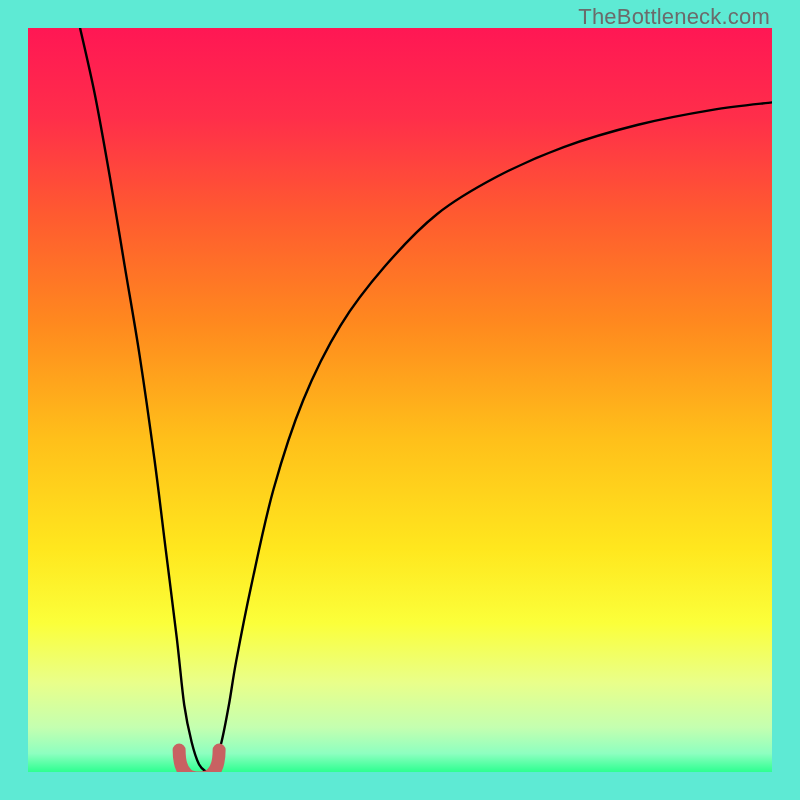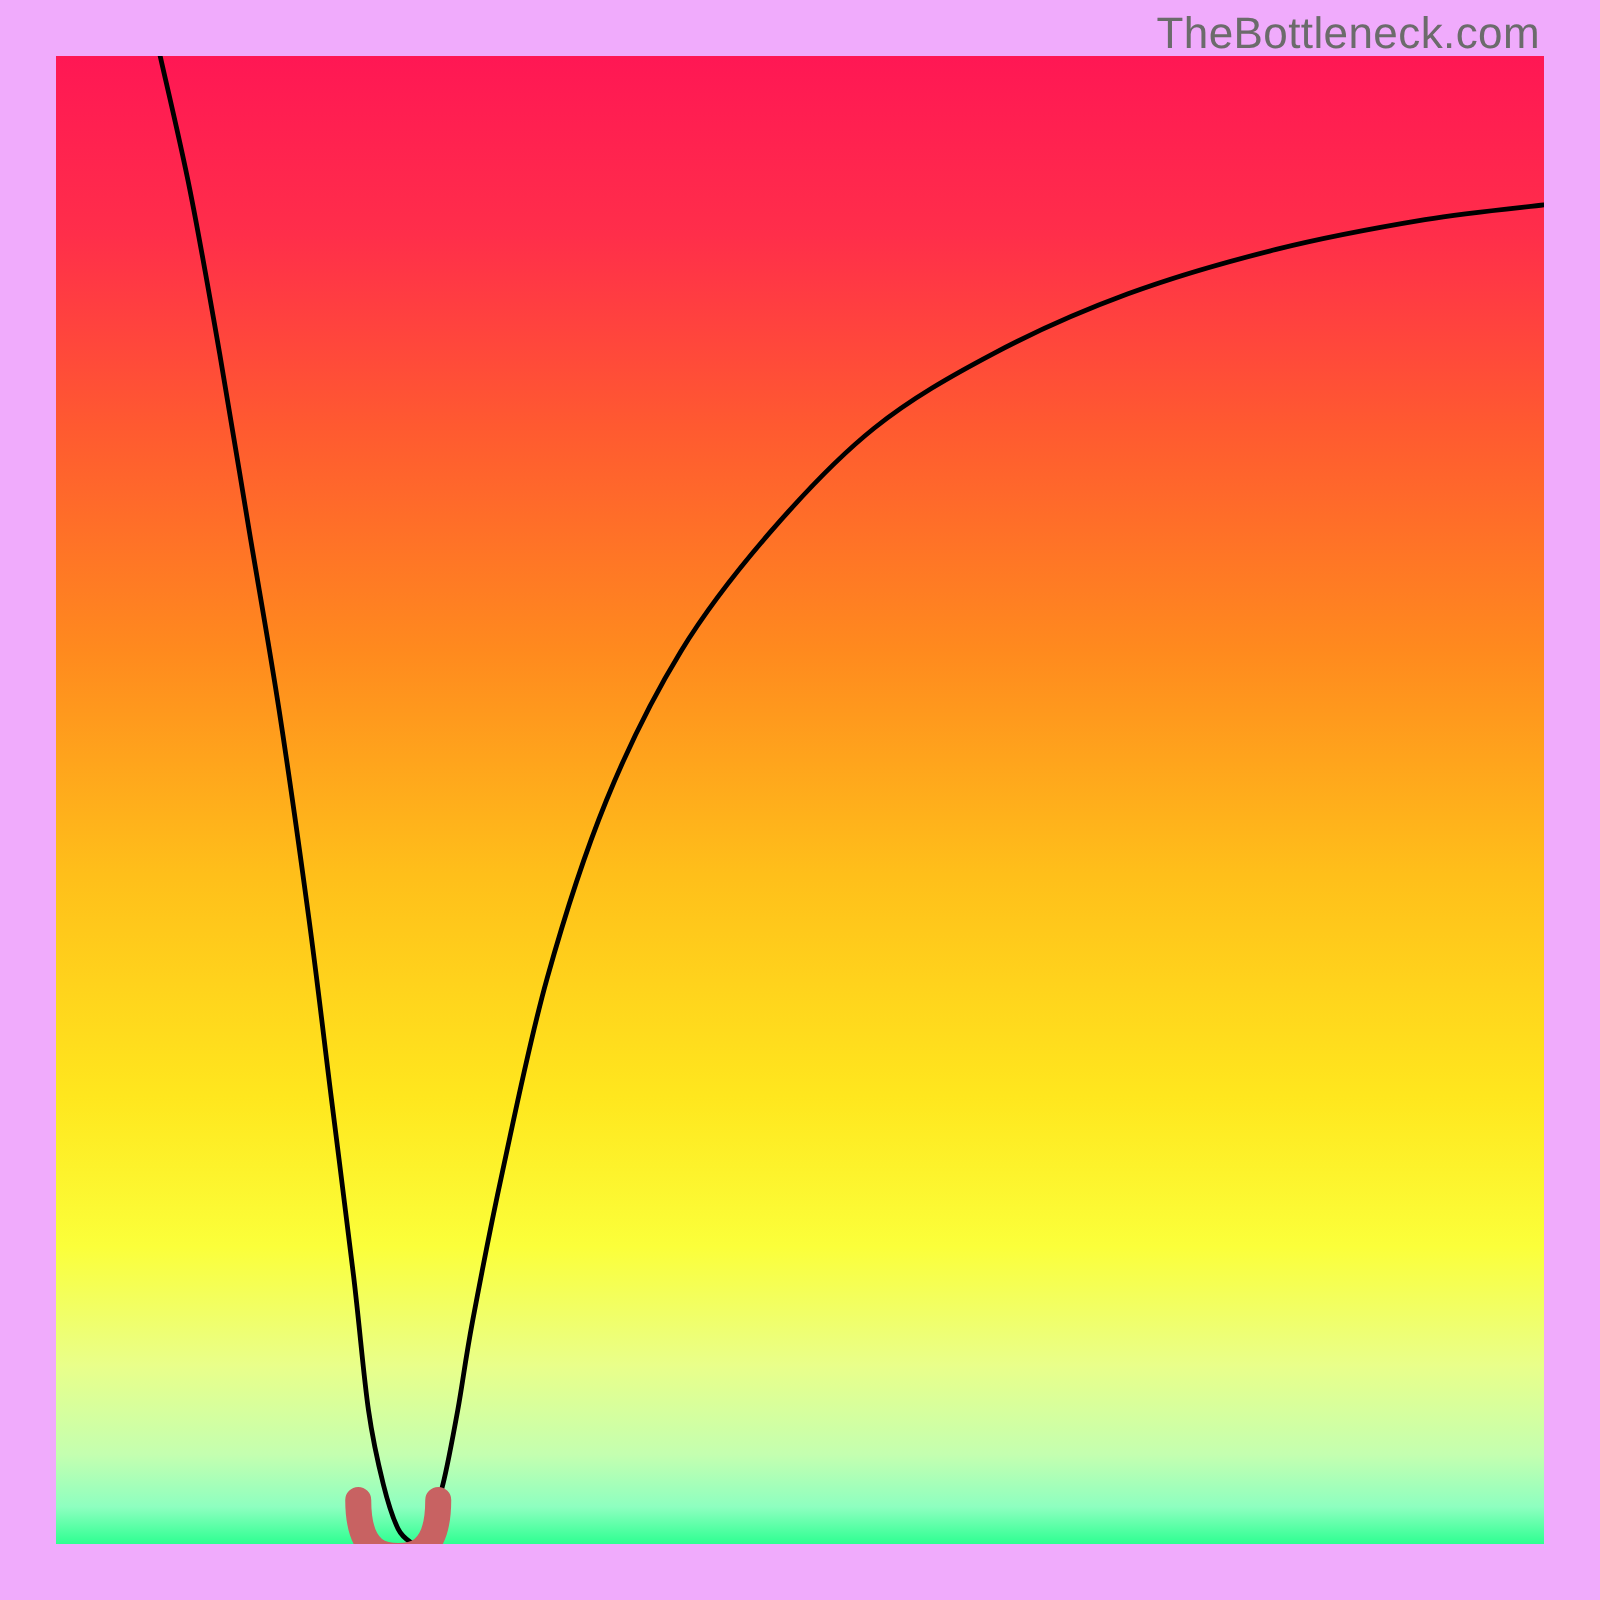--- a/index.html
+++ b/index.html
@@ -8,21 +8,21 @@
     width: 800px;
     height: 800px;
     overflow: hidden;
     font-family: Arial, Helvetica, sans-serif;
     background: #000;
   }
   .frame {
     position: relative;
     width: 800px;
     height: 800px;
-    background: #f0abfc;
+    background: #5eead4;
   }
   .plot-area {
     position: absolute;
     left: 28px;
     top: 28px;
     width: 744px;
     height: 744px;
     overflow: hidden;
   }
   .gradient-bg {

